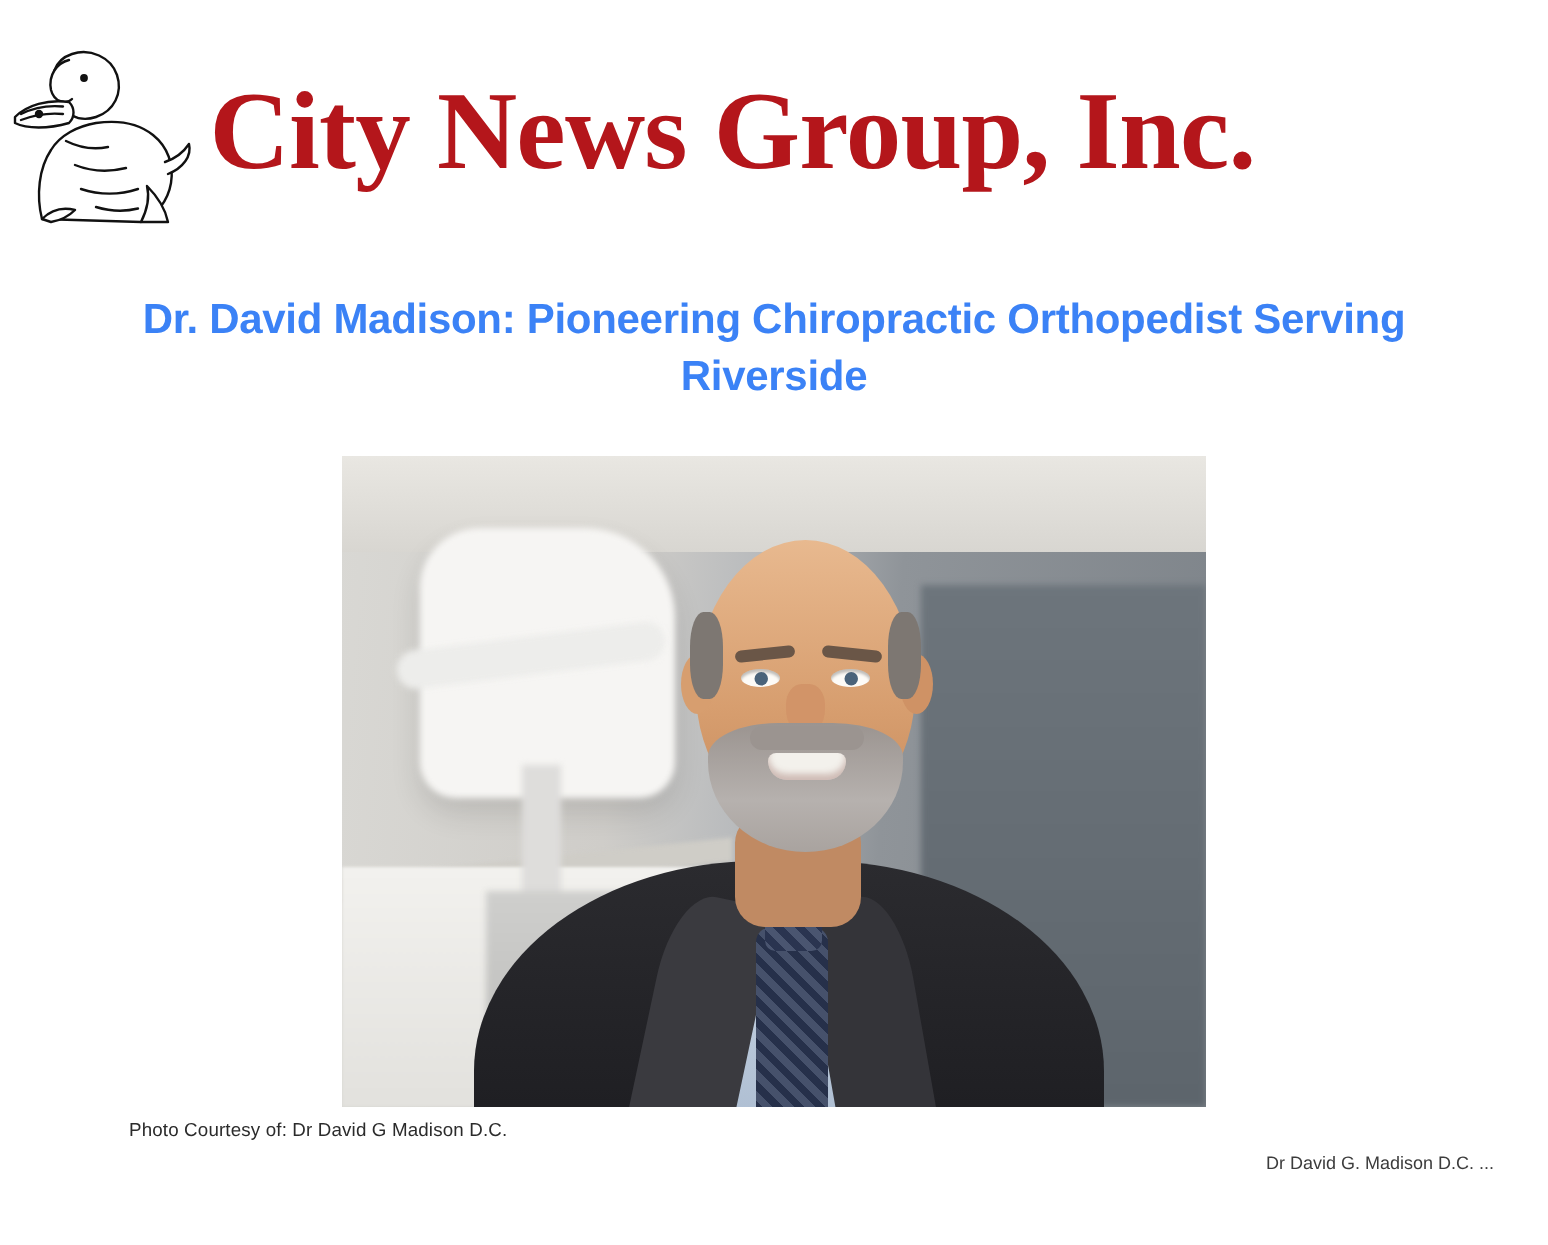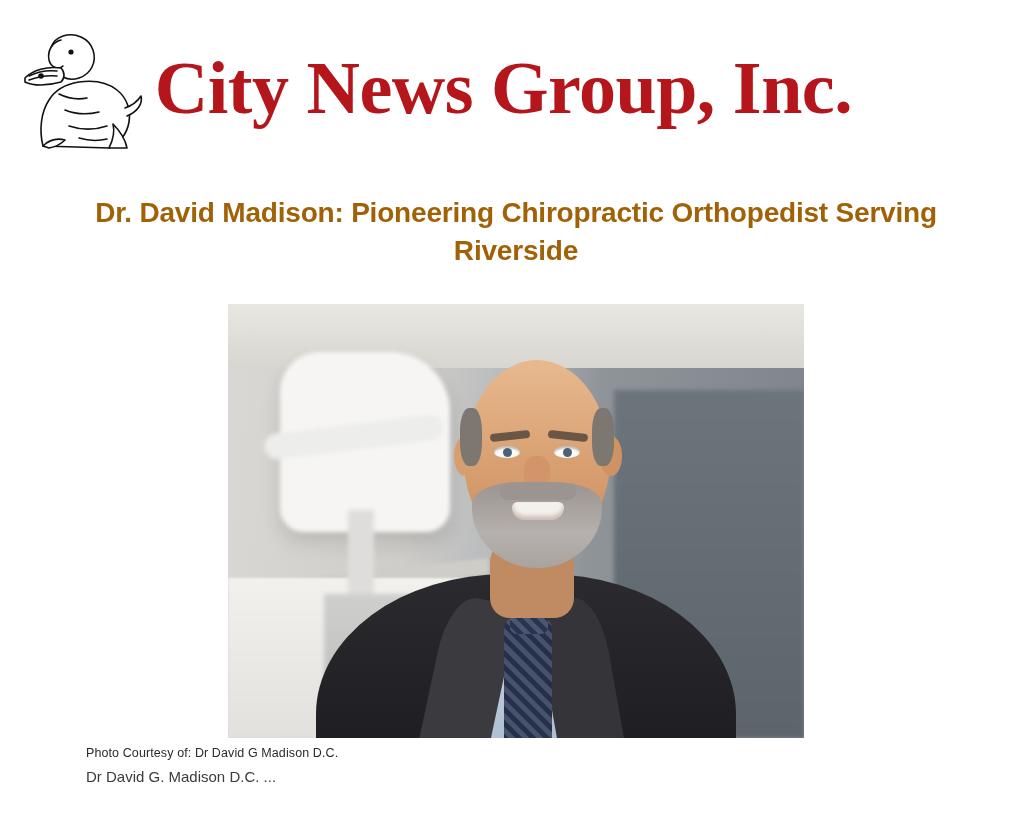--- a/index.html
+++ b/index.html
@@ -20,21 +20,21 @@
     background: #ffffff;
   }
 
   
   .masthead {
     position: relative;
     width: 837px;
     height: 180px;
     display: flex;
     align-items: center;
-    justify-content: center;
+    justify-content: flex-end;
     padding-left: 24px;
   }
   .logo-wrap {
     display: flex;
     align-items: center;
     gap: 6px;
   }
   .logo-dog {
     width: 140px;
     height: 140px;
@@ -52,21 +52,21 @@
     padding-bottom: 4px;
   }
 
   
   .headline {
     width: 920px;
     margin: 14px auto 0 auto;
     text-align: center;
     font-size: 28px;
     font-weight: 700;
-    color: #a16207;
+    color: #3b82f6;
     line-height: 1.35;
     letter-spacing: -0.2px;
   }
 
   
   .photo-block {
     margin-top: 34px;
     display: flex;
     flex-direction: column;
     align-items: center;
@@ -246,22 +246,23 @@
     padding-left: 50px;
   }
   .credit {
     font-size: 12.5px;
     font-weight: 400;
     color: #2b2b2b;
     letter-spacing: .1px;
   }
   .caption {
     margin-top: 8px;
-    font-size: 15px;
+    font-size: 12px;
     color: #3c3c3c;
+    text-align: right;
   }
 </style>
 </head>
 <body>
 
 <div class="page">
 
   <header class="masthead">
     <div class="logo-wrap">
       <div class="logo-dog">

